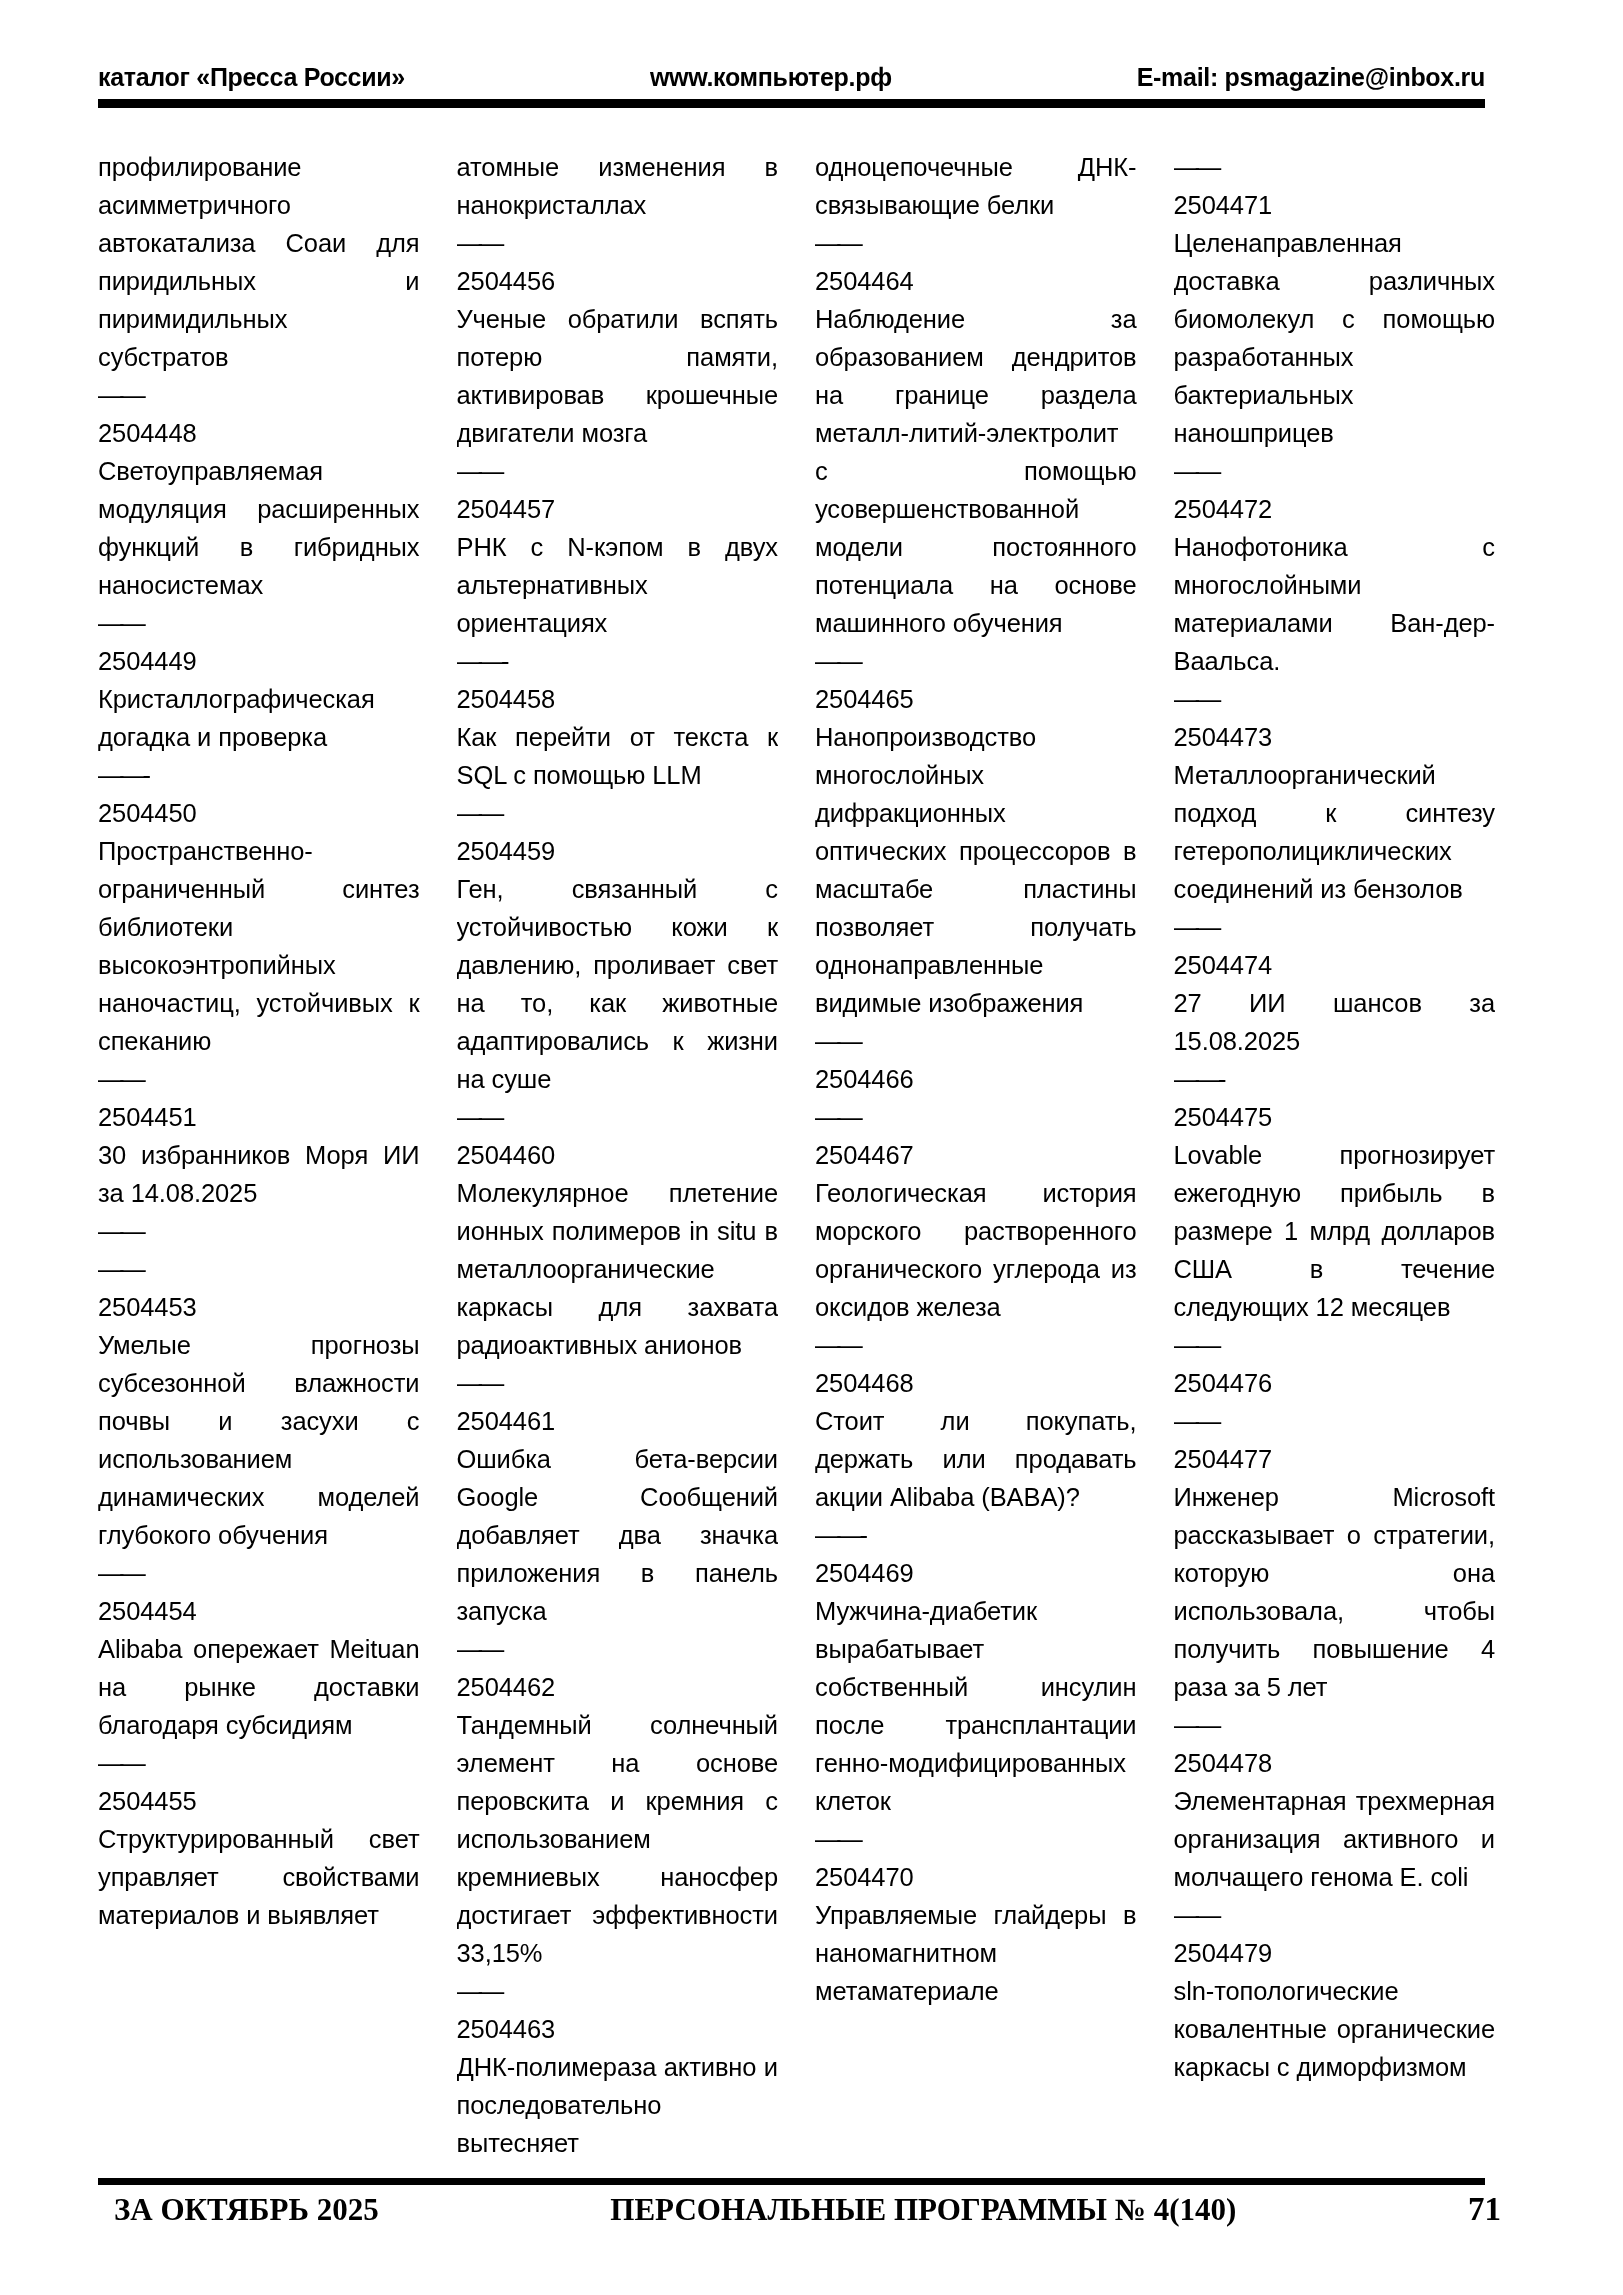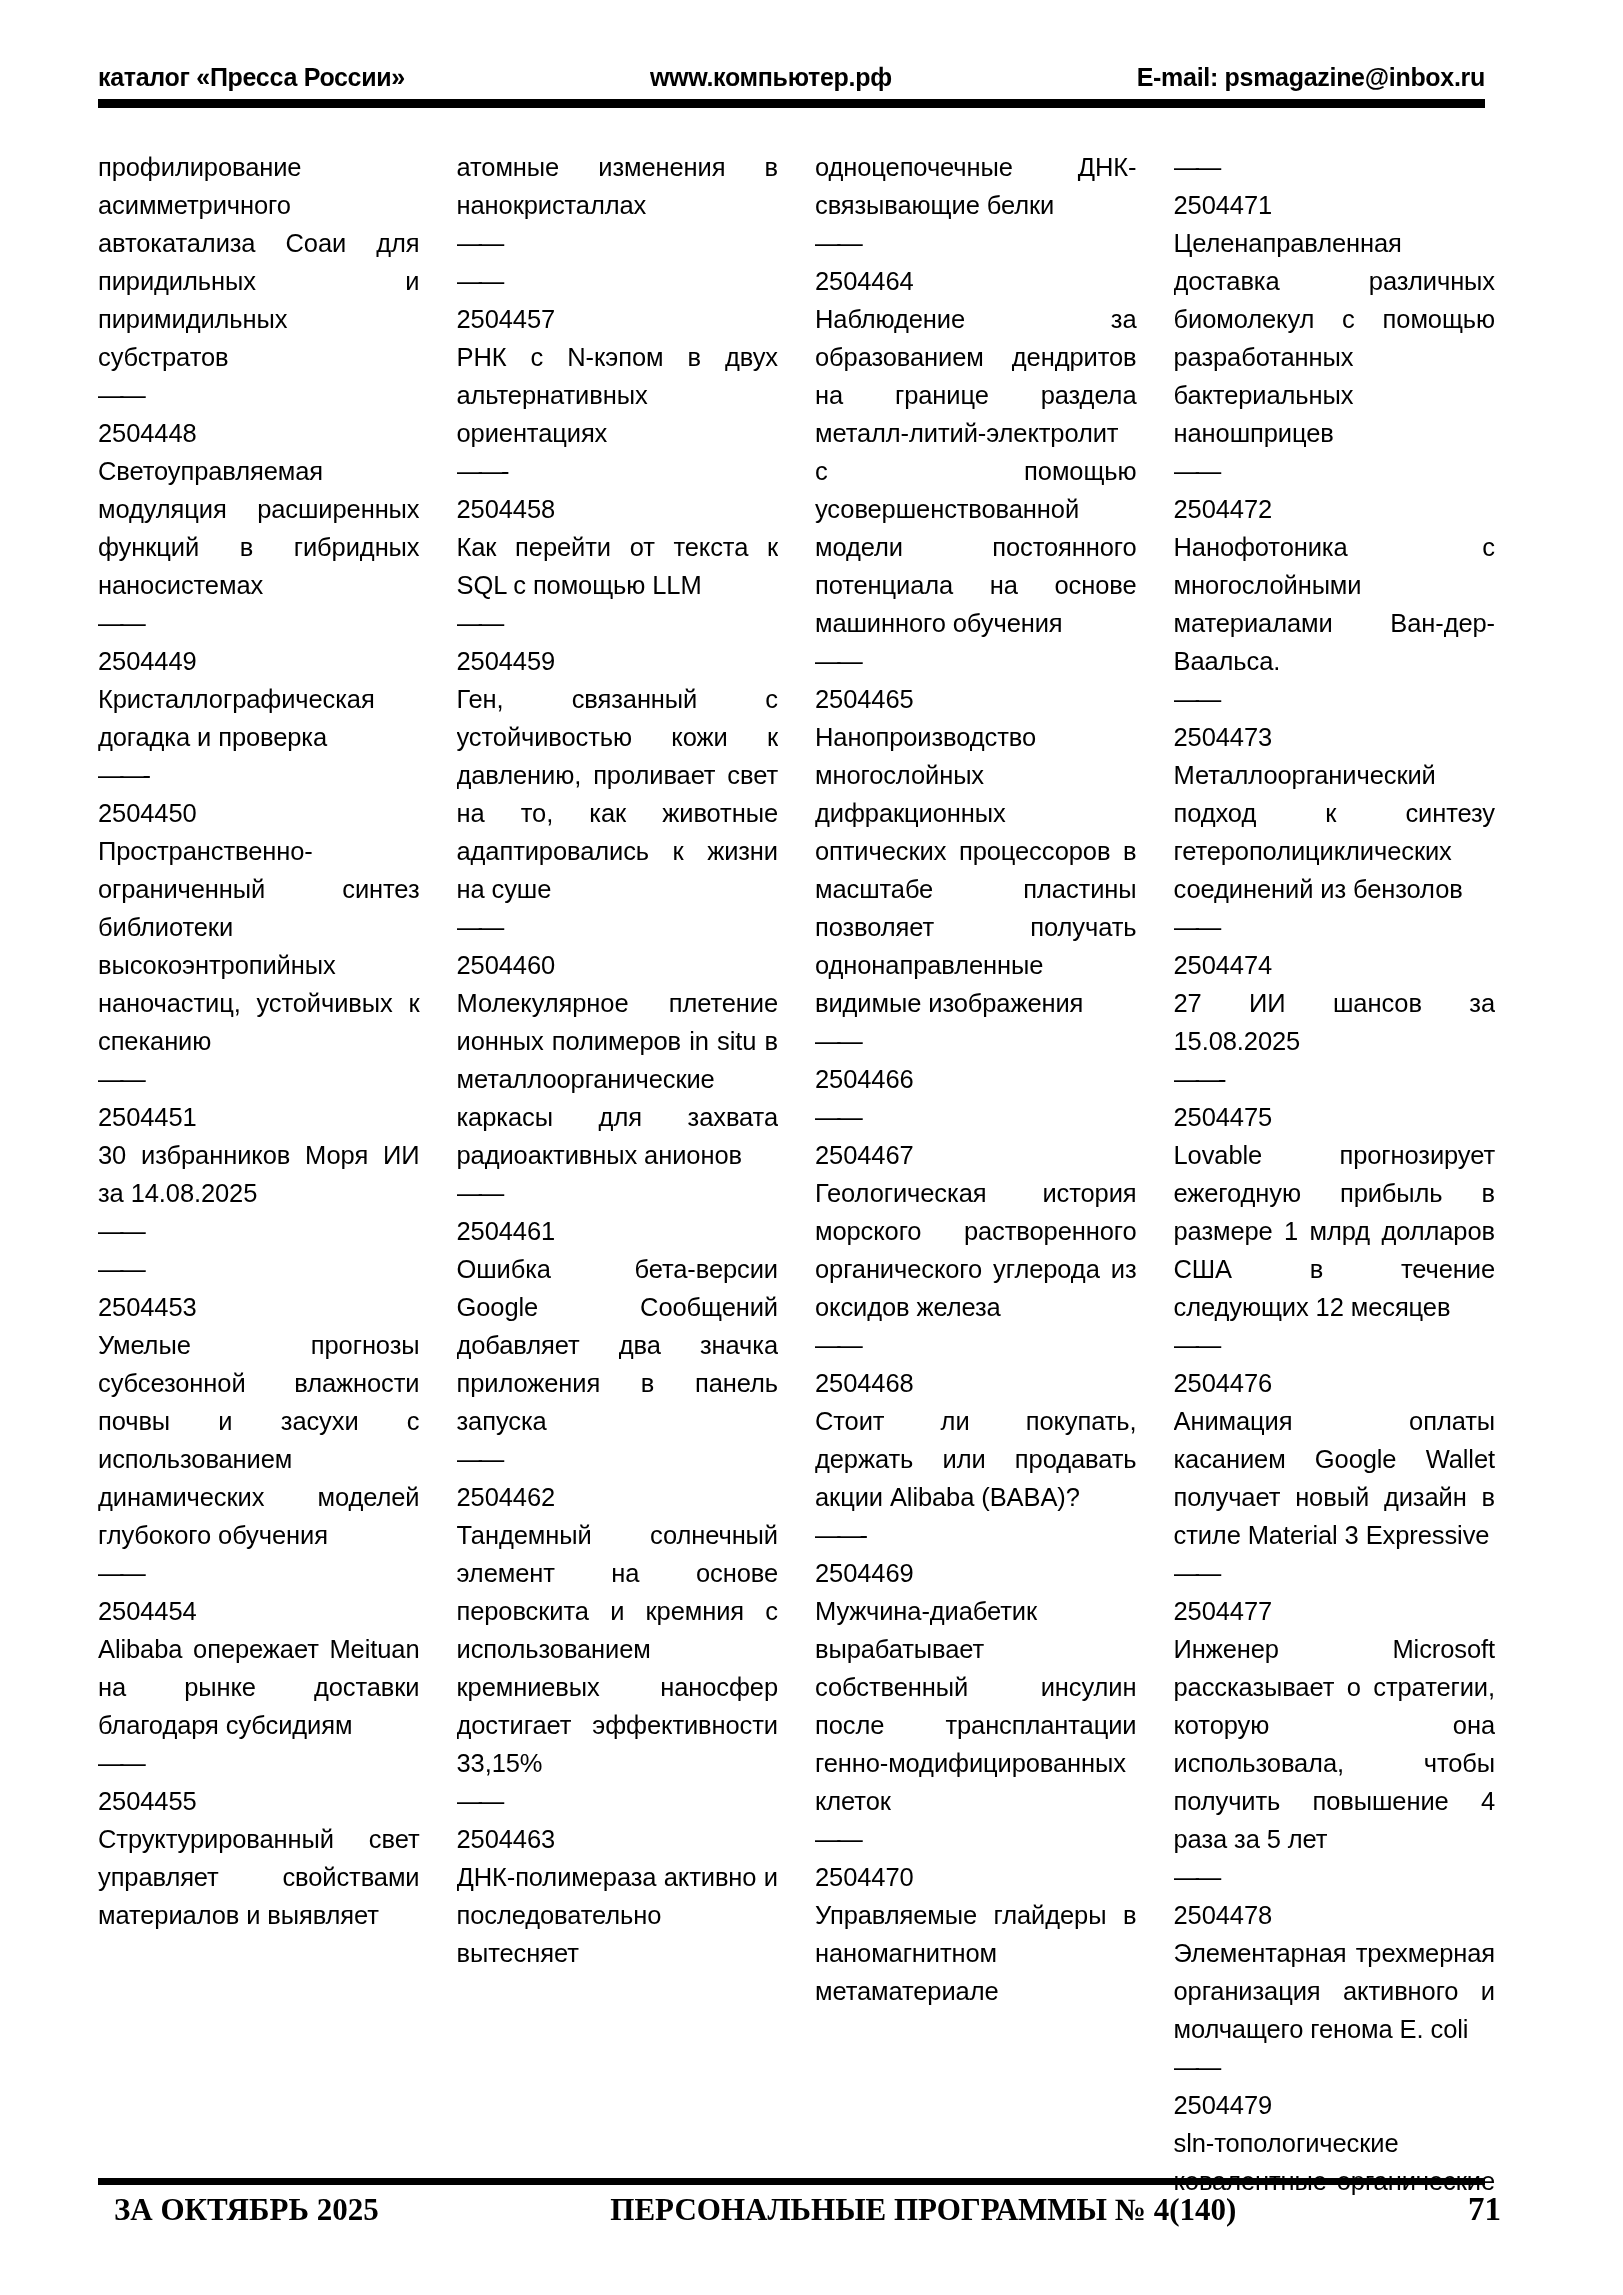--- a/index.html
+++ b/index.html
@@ -101,20 +101,24 @@
         </div>
         <div class="sep">——</div>
         <div class="entry">
           <div class="entry-id">2504455</div>
           <p class="entry-title">Структурированный свет управляет свойствами материалов и выявляет</p>
         </div>
       </section>
     <section class="col">
         <p class="lead">атомные изменения в нанокристаллах</p>
         <div class="sep">——</div>
+        <div class="entry">
+          <div class="entry-id">2504456</div>
+          <p class="entry-title">Ученые обратили вспять потерю памяти, активировав крошечные двигатели мозга</p>
+        </div>
         <div class="sep">——</div>
         <div class="entry">
           <div class="entry-id">2504457</div>
           <p class="entry-title">РНК с N-кэпом в двух альтернативных ориентациях</p>
         </div>
         <div class="sep">——-</div>
         <div class="entry">
           <div class="entry-id">2504458</div>
           <p class="entry-title">Как перейти от текста к SQL с помощью LLM</p>
         </div>
@@ -203,21 +207,20 @@
           <p class="entry-title">27 ИИ шансов за 15.08.2025</p>
         </div>
         <div class="sep">——-</div>
         <div class="entry">
           <div class="entry-id">2504475</div>
           <p class="entry-title">Lovable прогнозирует ежегодную прибыль в размере 1 млрд долларов США в течение следующих 12 месяцев</p>
         </div>
         <div class="sep">——</div>
         <div class="entry">
           <div class="entry-id">2504476</div>
-          <p class="entry-title">Анимация оплаты касанием Google Wallet получает новый дизайн в стиле Material 3 Expressive</p>
         </div>
         <div class="sep">——</div>
         <div class="entry">
           <div class="entry-id">2504477</div>
           <p class="entry-title">Инженер Microsoft рассказывает о стратегии, которую она использовала, чтобы получить повышение 4 раза за 5 лет</p>
         </div>
         <div class="sep">——</div>
         <div class="entry">
           <div class="entry-id">2504478</div>
           <p class="entry-title">Элементарная трехмерная организация активного и молчащего генома E. coli</p>

